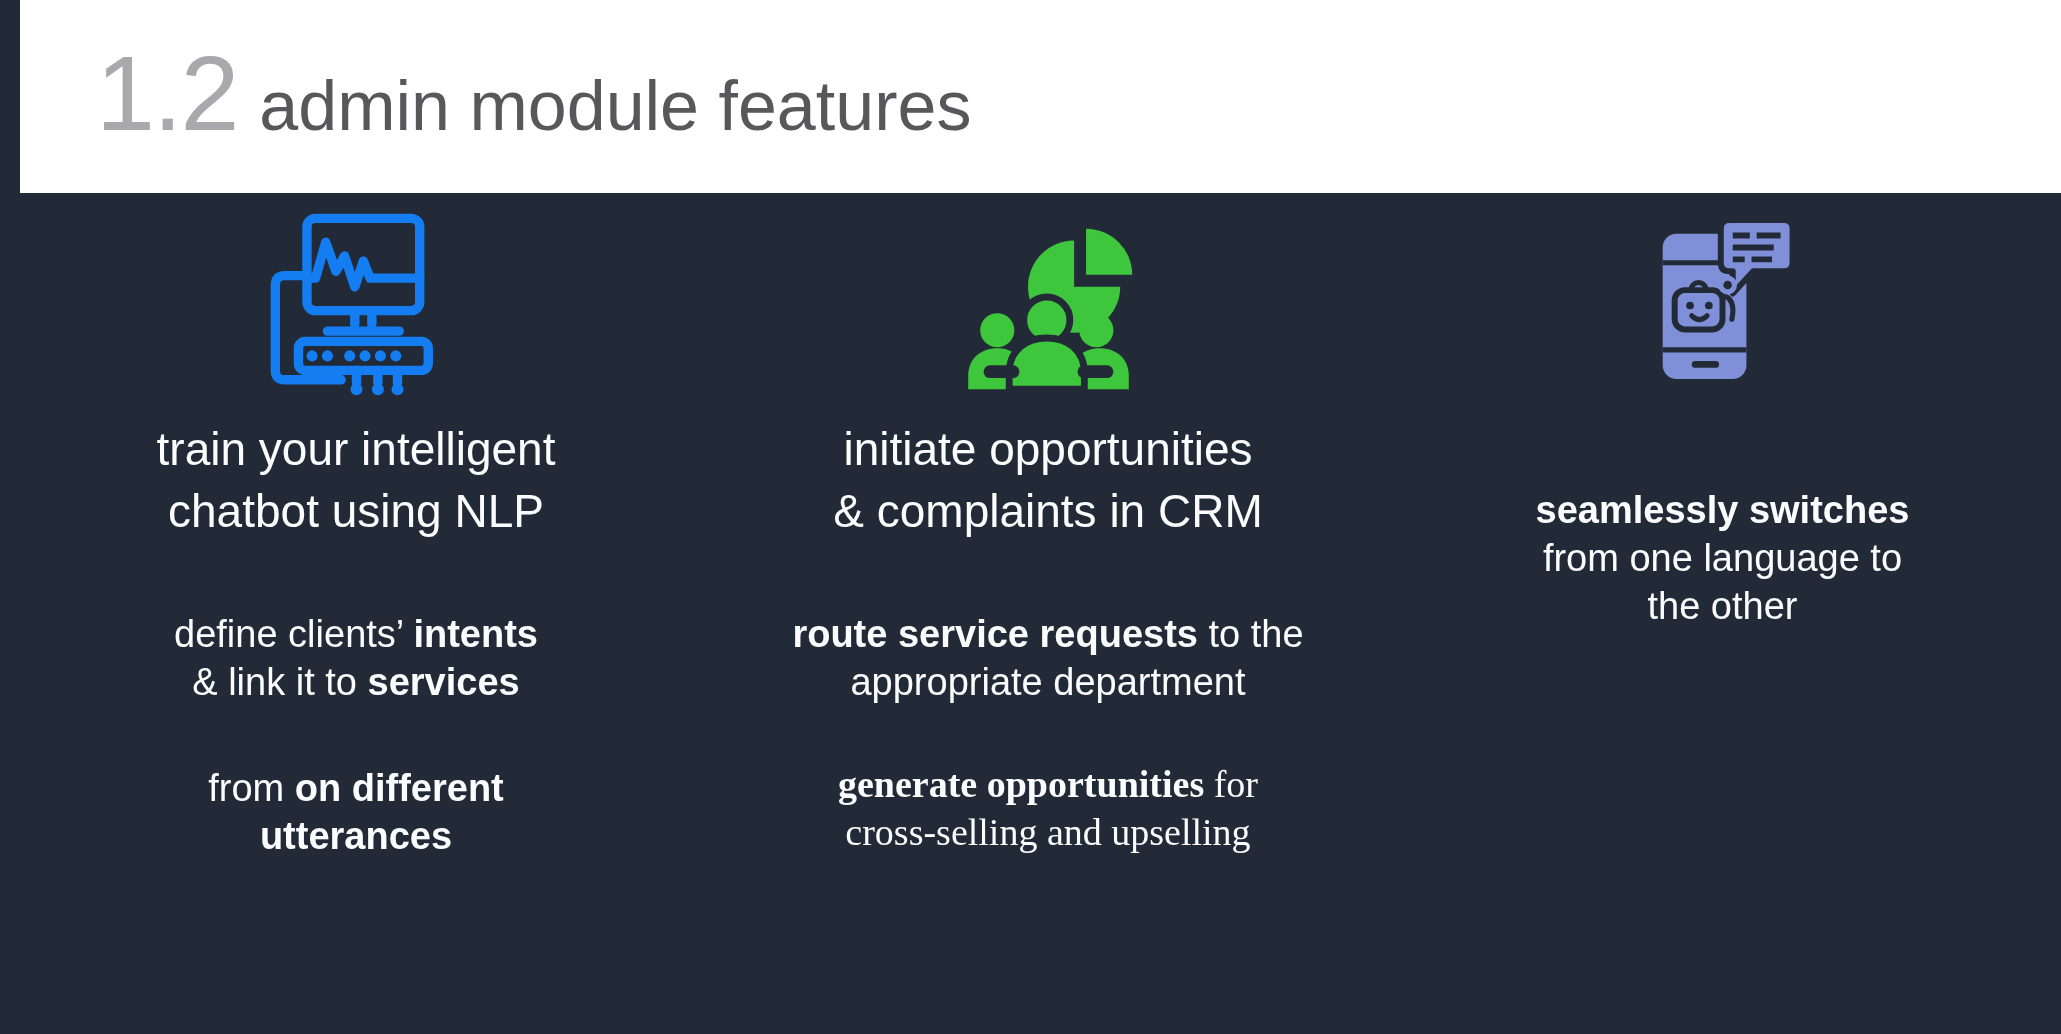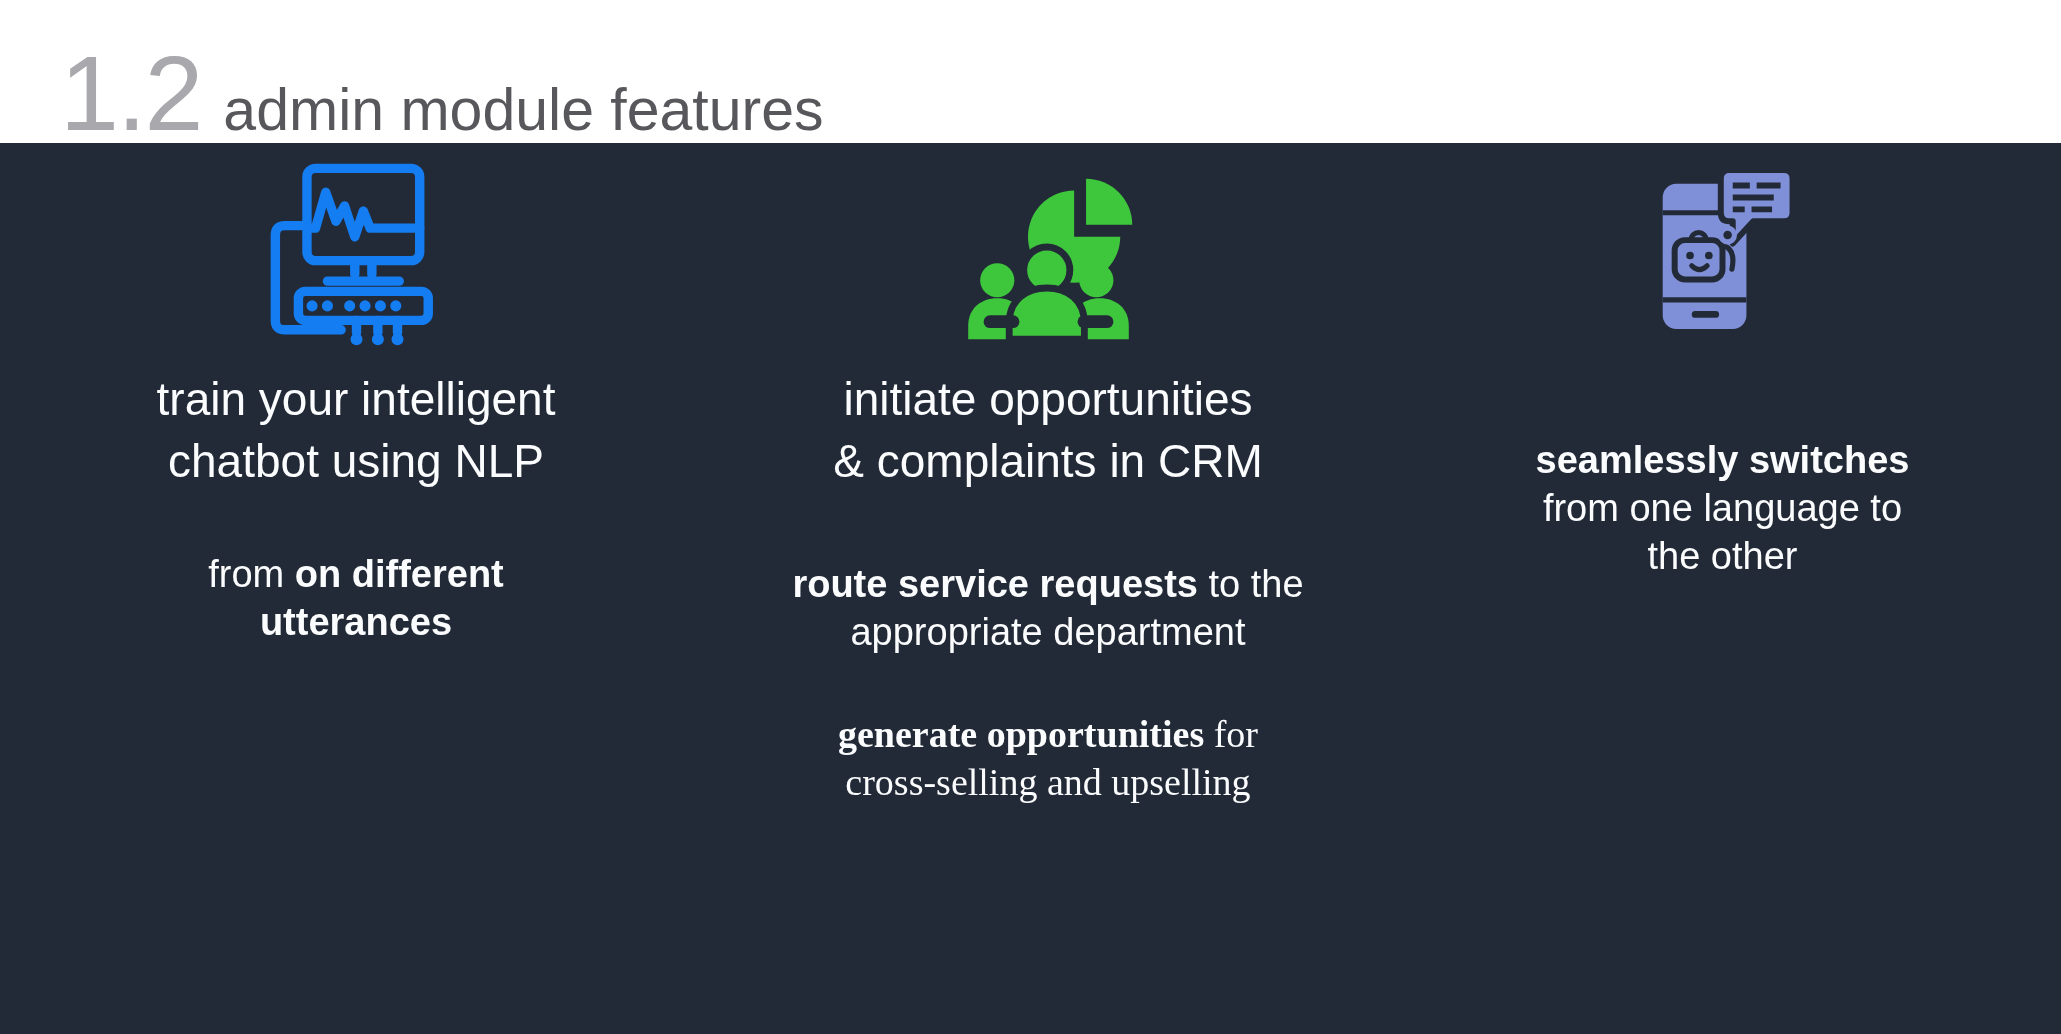--- a/index.html
+++ b/index.html
@@ -4,37 +4,38 @@
 <style>
   * { margin:0; padding:0; box-sizing:border-box; }
   html,body { width:2061px; height:1034px; overflow:hidden; }
   body {
     background: var(--background);
     font-family: "Liberation Sans", "DejaVu Sans", sans-serif;
     color: var(--text);
   }
   
   .header {
-    height:143px;
+    height:193px;
     background: var(--header-bg);
     display:flex;
     align-items:baseline;
-    padding-left:60px;
+    padding-left:76px;
     padding-top:40px;
     gap:22px;
+    margin-left:20px;
   }
   .title-number {
     font-size:106px;
     line-height:1;
     font-weight:400;
     color: var(--number-gray);
     letter-spacing:-2px;
   }
   .title-text {
-    font-size:59px;
+    font-size:70px;
     line-height:1;
     font-weight:400;
     color: var(--title-gray);
   }
   
   .main {
     display:grid;
     grid-template-columns:712px 672px 677px;
   }
   .col {
@@ -99,20 +100,22 @@
           <circle cx="148" cy="179" r="6.5"></circle>
             <circle cx="166" cy="179" r="6.5"></circle>
           <circle cx="120" cy="218" r="7"></circle>
             <circle cx="145" cy="218" r="7"></circle>
             <circle cx="168" cy="218" r="7"></circle>
         </g>
       </svg>
     </div>
     <div class="col-heading">train your intelligent
 chatbot using NLP</div>
+    <p class="p1"><span>define clients’ </span><span class="bd">intents</span><span>
+&amp; link it to </span><span class="bd">services</span></p>
     <p class="p2"><span>from </span><span class="bd">on different
 utterances</span></p>
   </div>
 
   <div class="col">
     <div class="icon-wrap">
       <svg width="205" height="205" viewBox="0 0 240 240">
         <g fill="var(--icon-green)">
           <path d="M150,98 L150,44 A54,54 0 1,0 204,98 Z"></path>
           <path d="M164,84 L164,30 A54,54 0 0,1 218,84 Z"></path>

